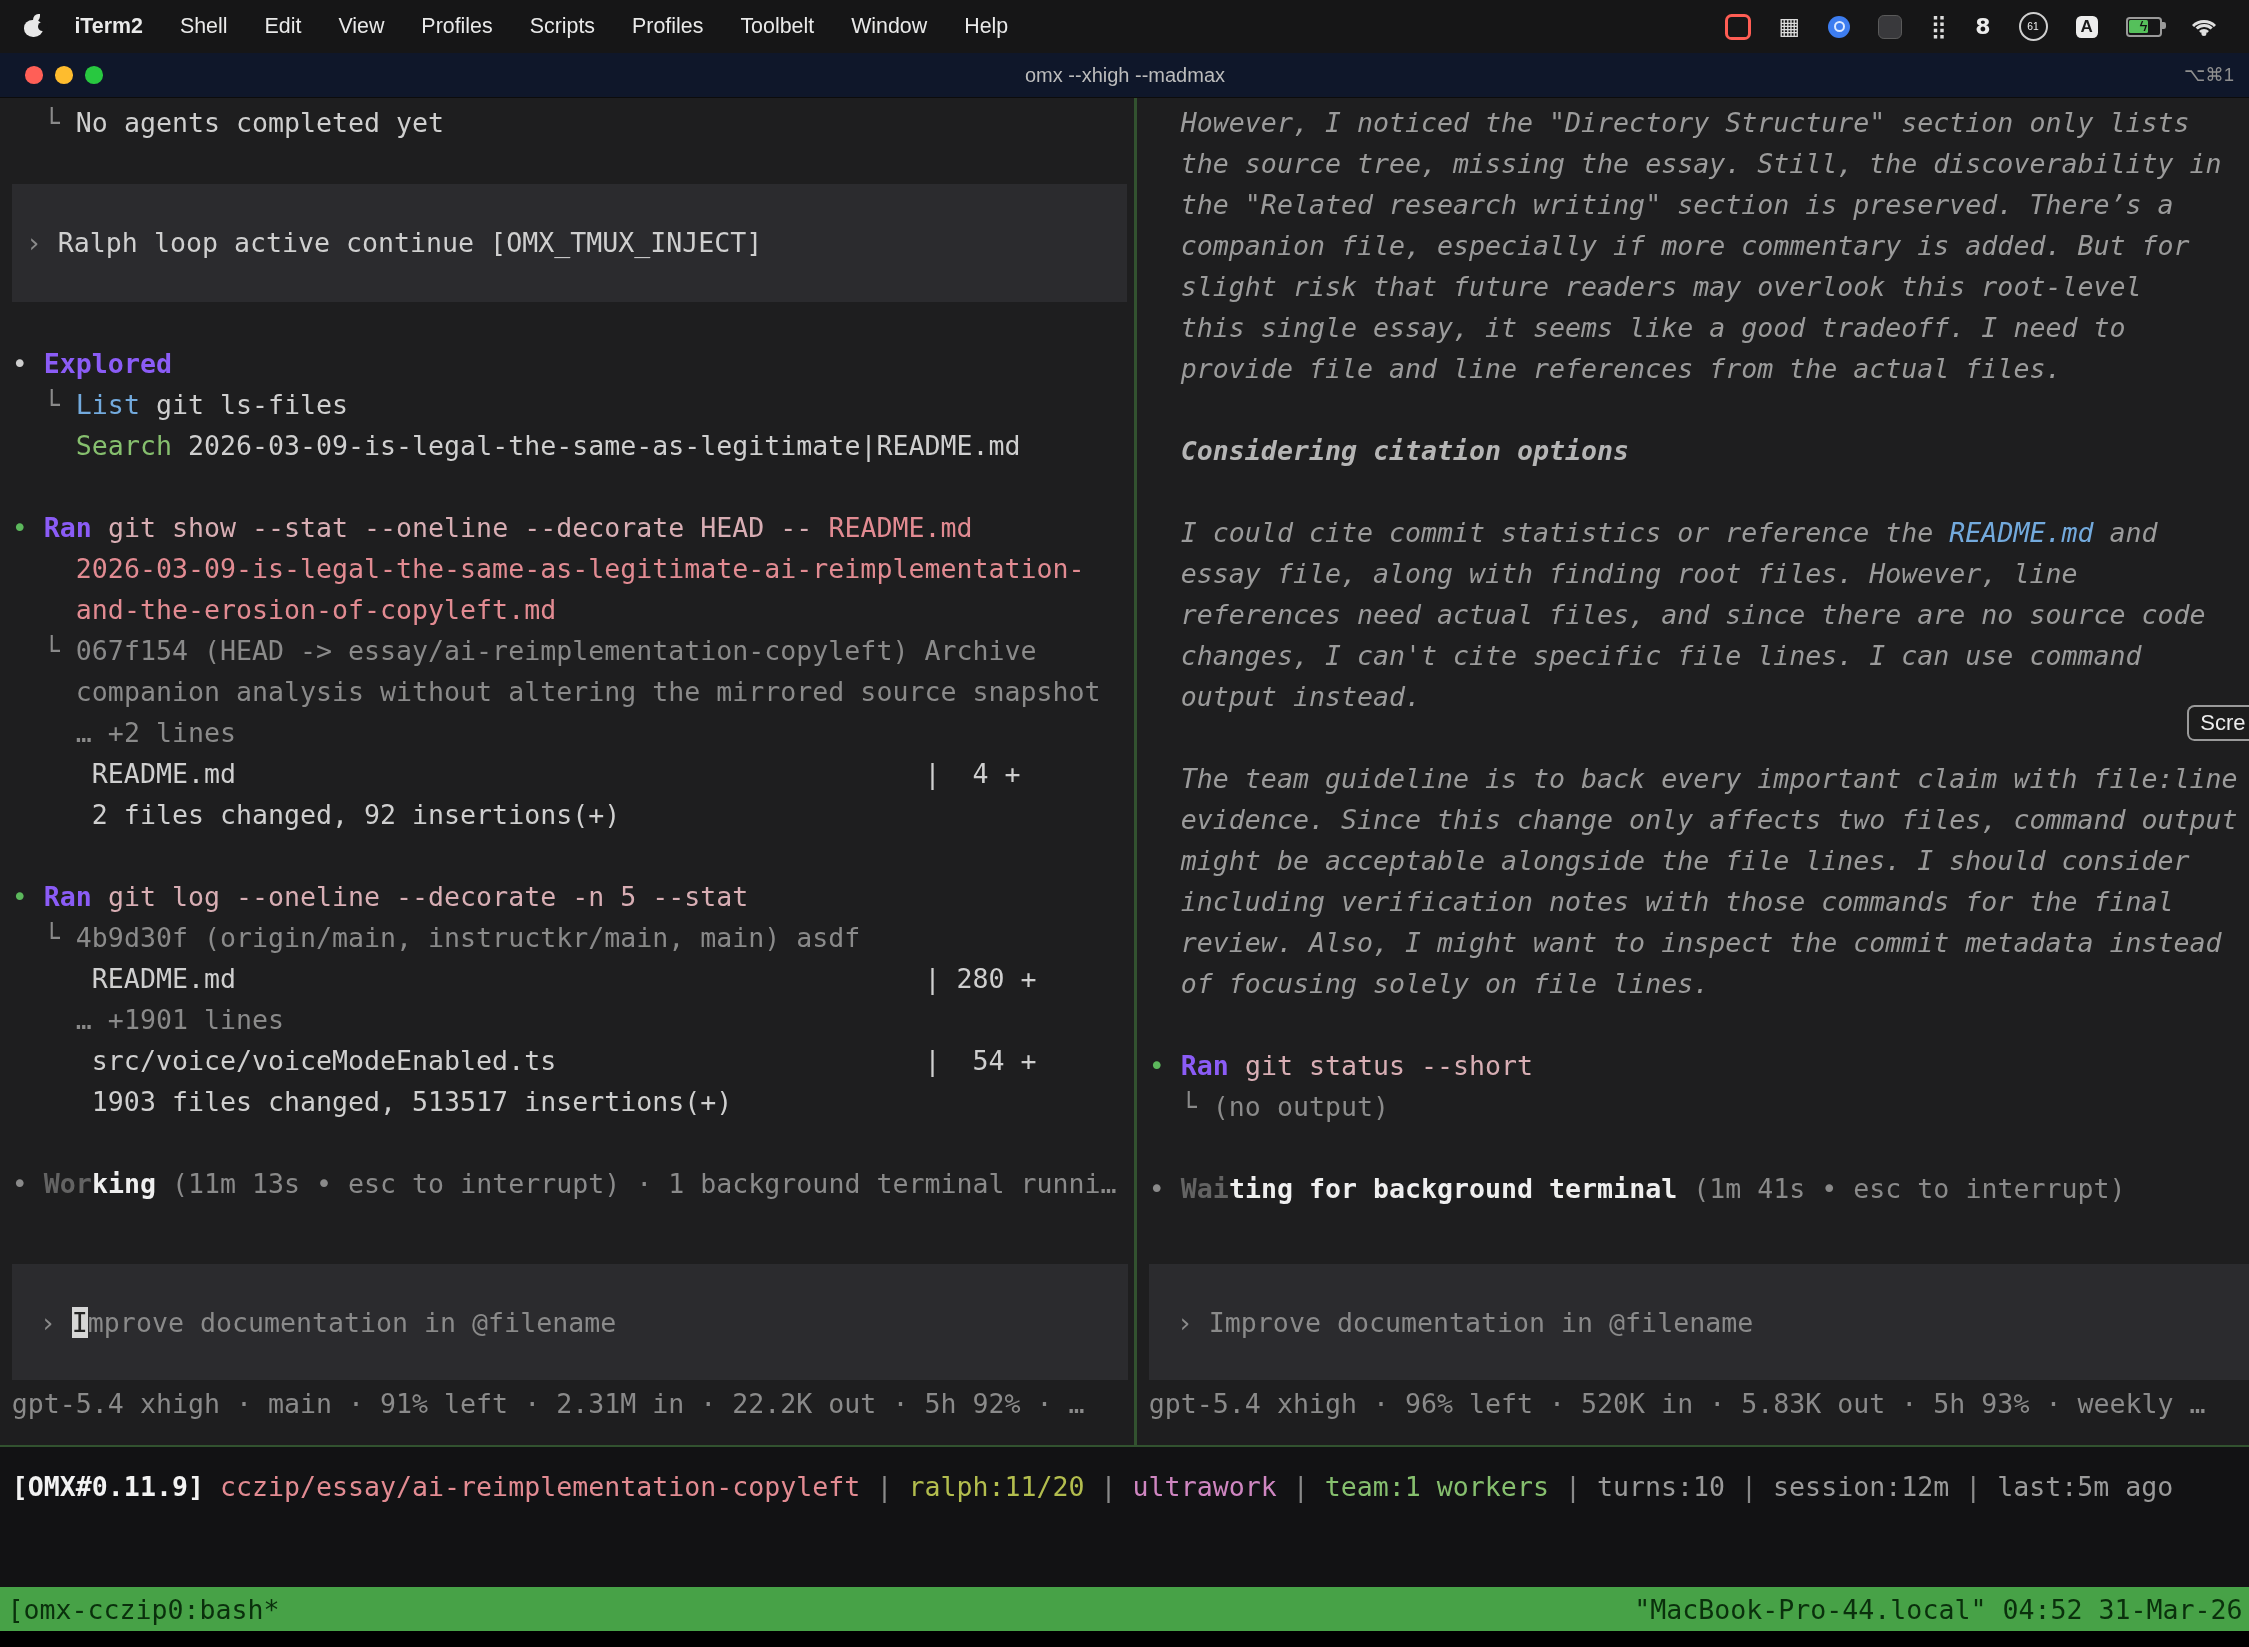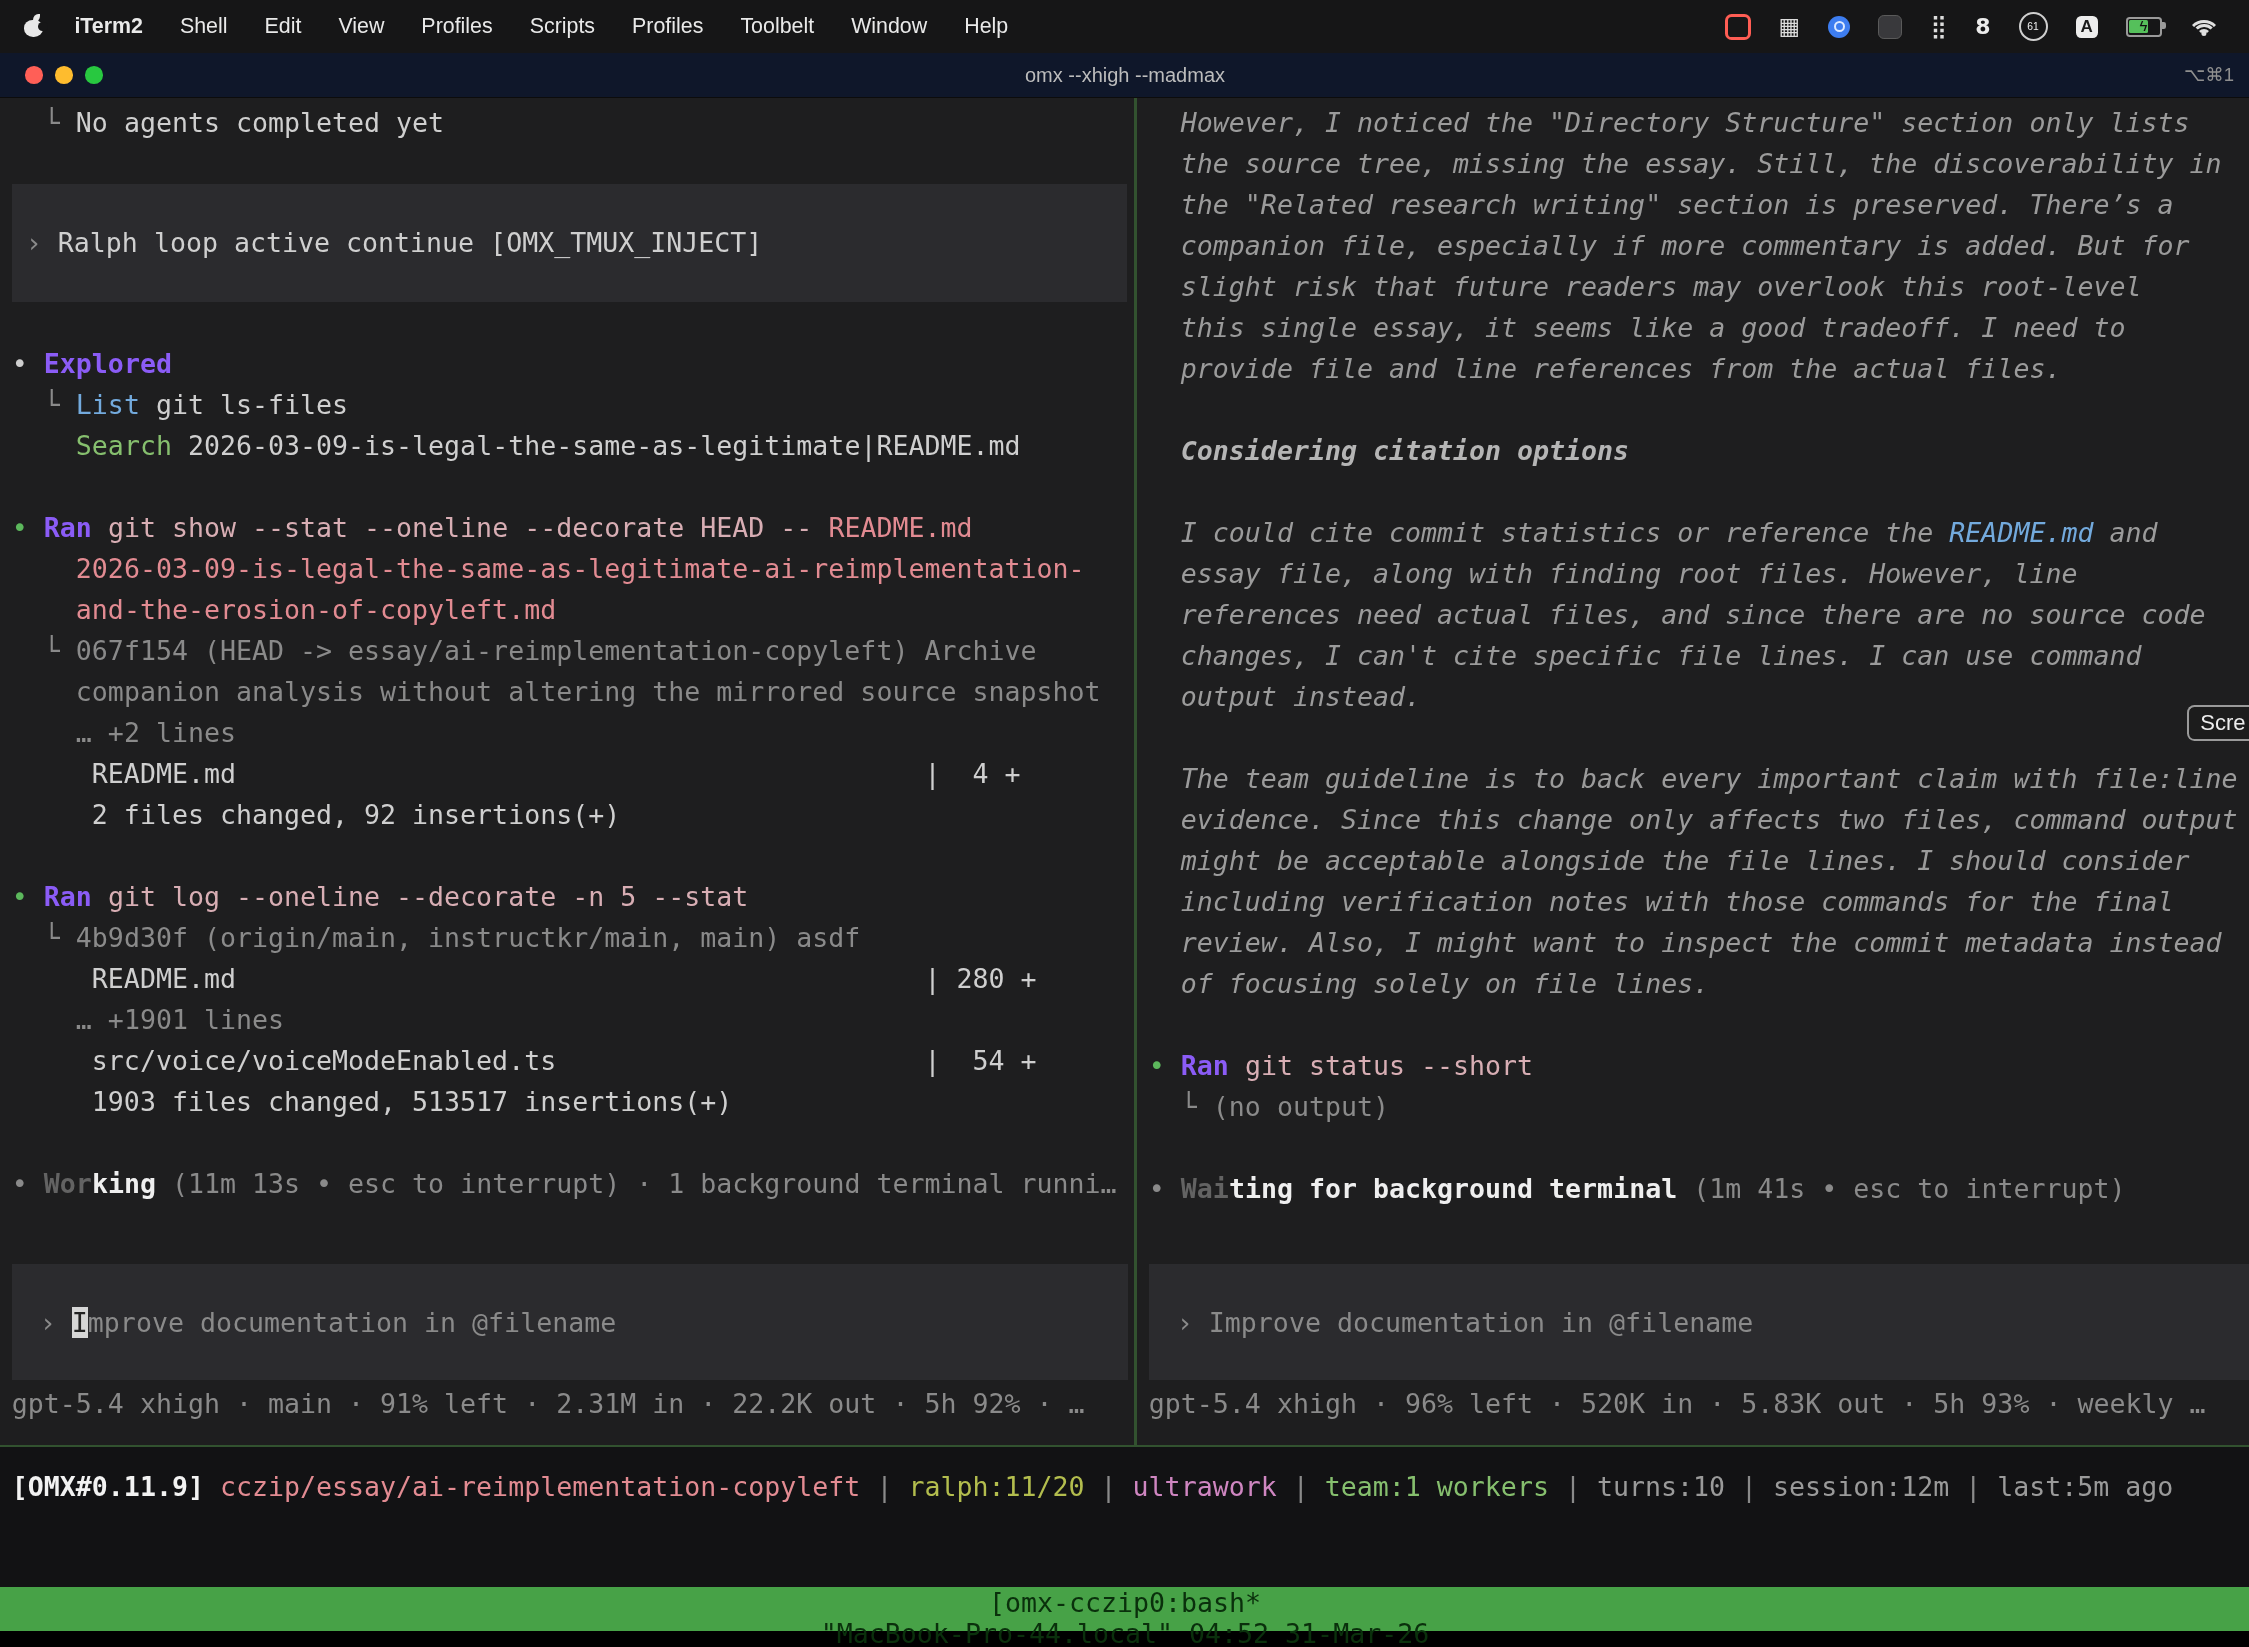--- a/index.html
+++ b/index.html
@@ -79,21 +79,21 @@
   .s-shb{color:#efefef;font-weight:700;}
   .s-cursor{background:#d6d6d6;color:#222;}
   .s-y{color:#b3bd4e;}
   .s-mag{color:#cf86c1;}
   .s-w{color:#f2f2f2;font-weight:700;}
   .s-gray{color:#9a9a9a;}
 
   
   .bottombar{height:142px;background:#121214;border-top:2.2px solid #32522f;box-sizing:border-box;padding:19px 0 0 11.8px;}
   .tmuxbar{height:44px;background:#47a247;display:flex;align-items:center;justify-content:space-between;
-    padding:0 7.4px;font-size:26.6px;color:#0a300c;flex-direction:column;}
+    padding:0 7.4px;font-size:26.6px;color:#0a300c;}
   .tmuxbar span{white-space:pre;}
   .filler{height:16px;background:#000;}
 
   
   .scre{position:absolute;top:705px;right:0;background:#1c1c1c;border:2.2px solid #9a9a9a;border-right:none;
     border-radius:7.4px 0 0 7.4px;padding:3px 4.4px 3px 11.8px;font-size:22px;color:#ececec;
     font-family:"Liberation Sans",sans-serif;z-index:6;text-align:center;}
 </style>
 </head>
 <body>

